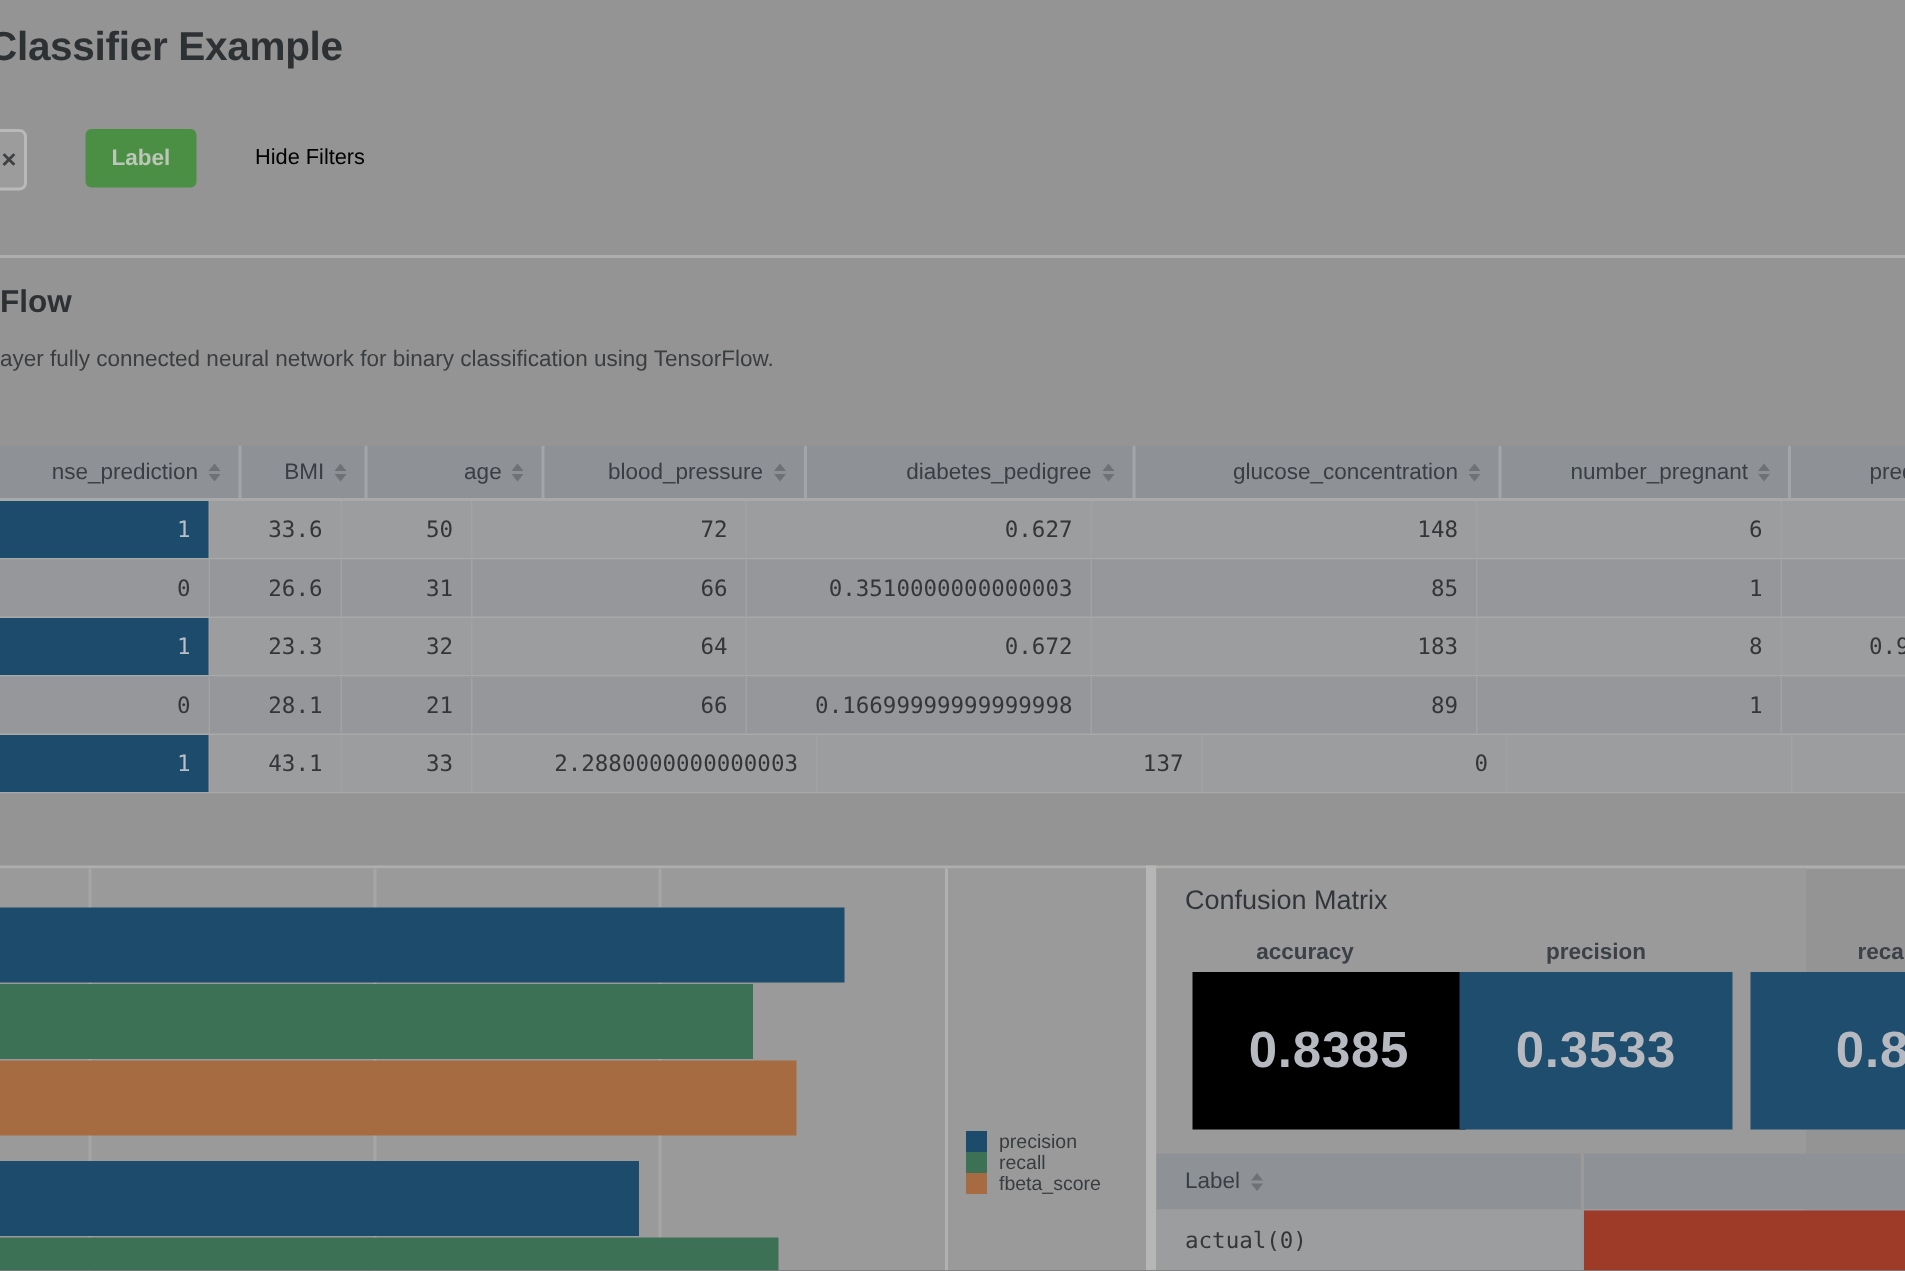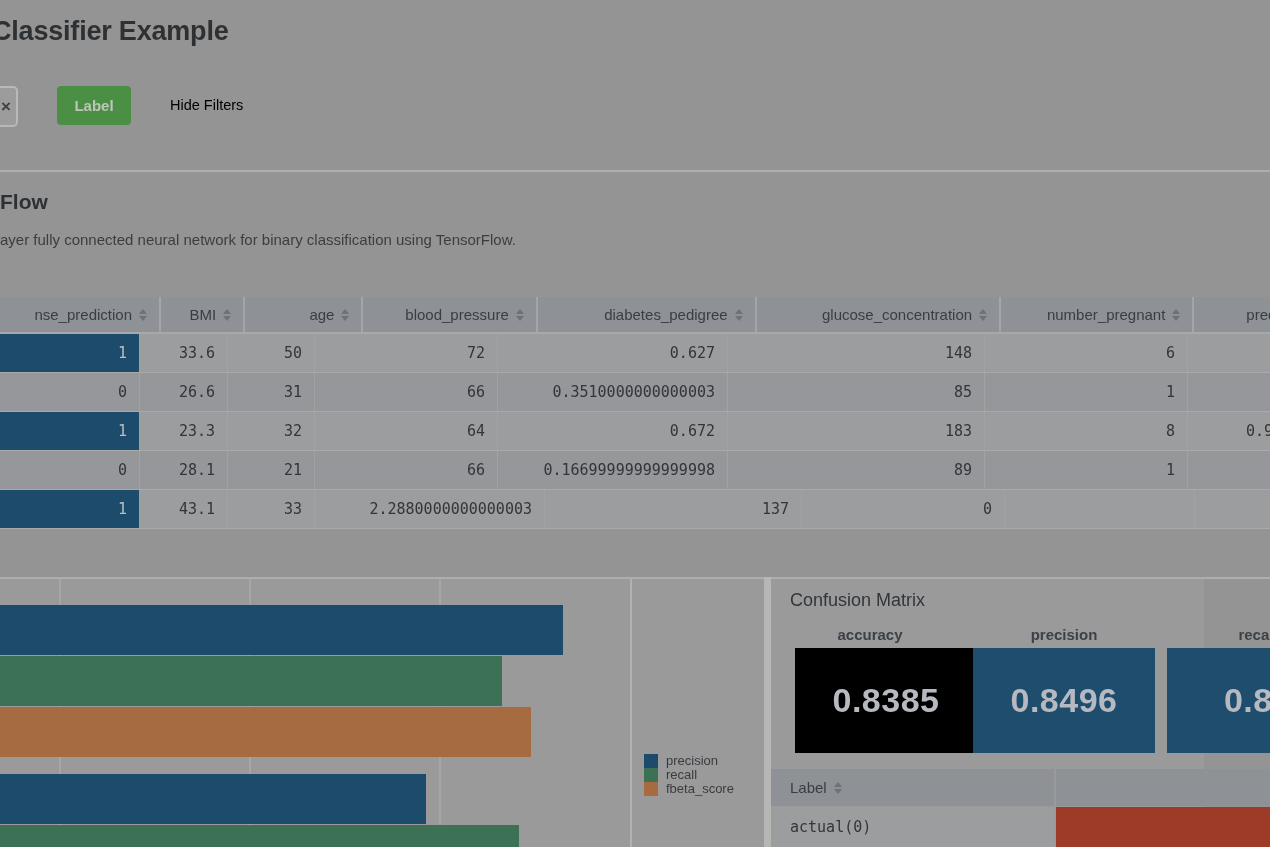--- a/index.html
+++ b/index.html
@@ -245,21 +245,21 @@
 
   <div class="panel">
     <div class="panel-title">Confusion Matrix</div>
     <div id="cards">
         <div class="metric-label" style="left: 8px;">accuracy</div>
         <div class="metric-card" style="left: 24px; background: #000000;">
           <span class="metric-value">0.8385</span>
         </div>
         <div class="metric-label" style="left: 202px;">precision</div>
         <div class="metric-card" style="left: 202px; background: rgb(30, 77, 110);">
-          <span class="metric-value">0.8496</span>
+          <span class="metric-value">0.3533</span>
         </div>
         <div class="metric-label" style="left: 396px;">recall</div>
         <div class="metric-card" style="left: 396px; background: rgb(30, 77, 110);">
           <span class="metric-value">0.83</span>
         </div>
       </div>
     <div class="ltable-head c1">
       <span>Label</span>
       <span class="sort">
           <i class="up"></i>

